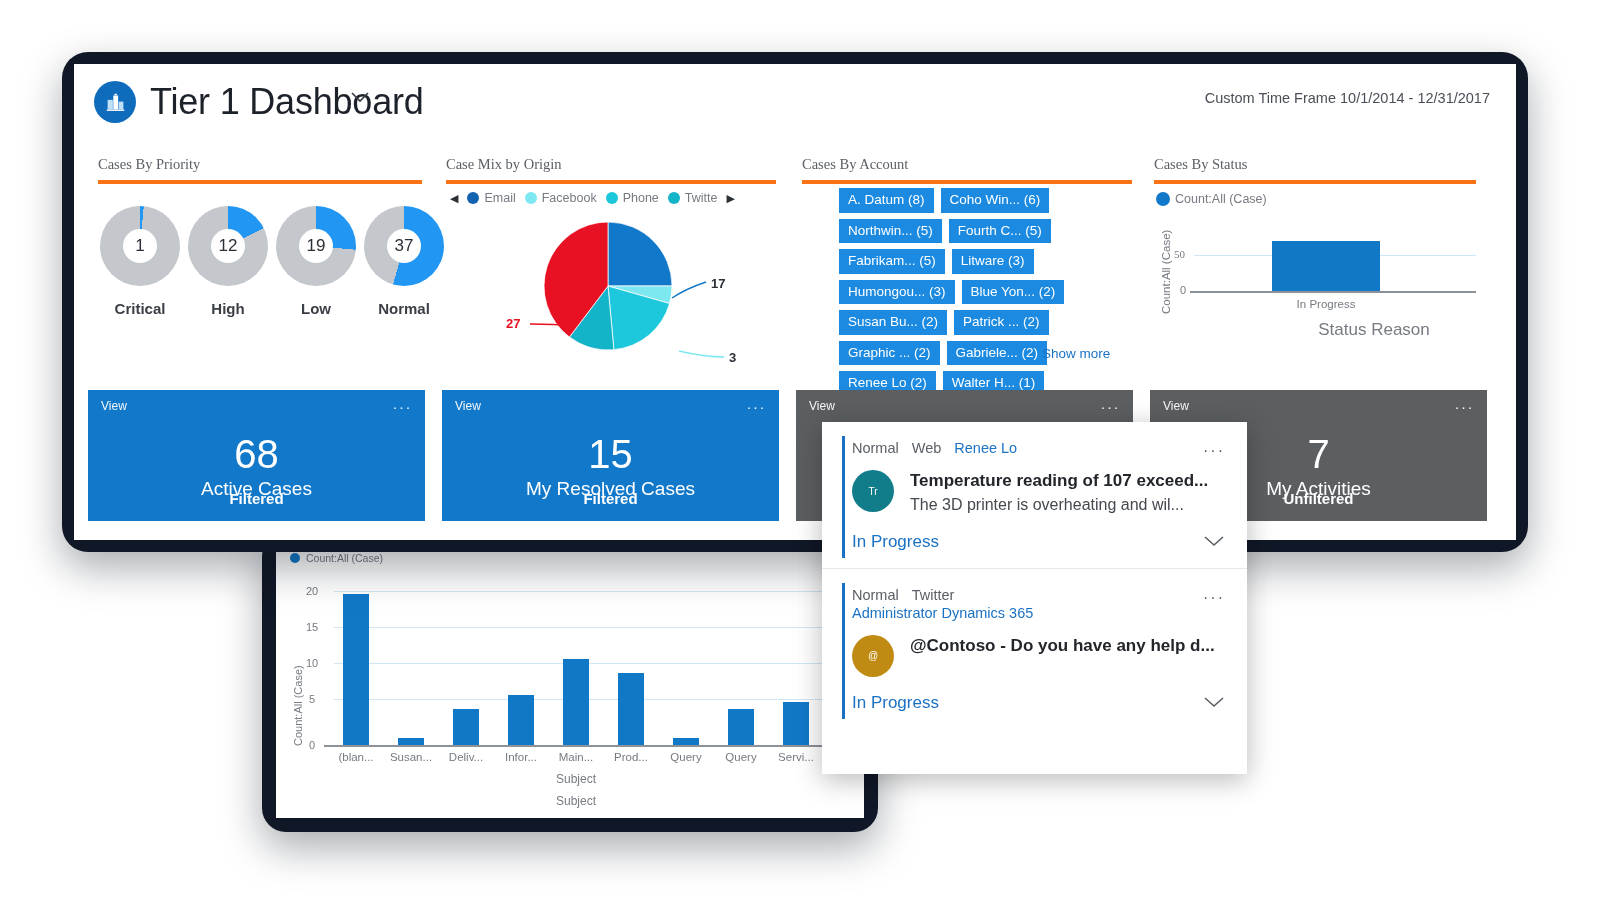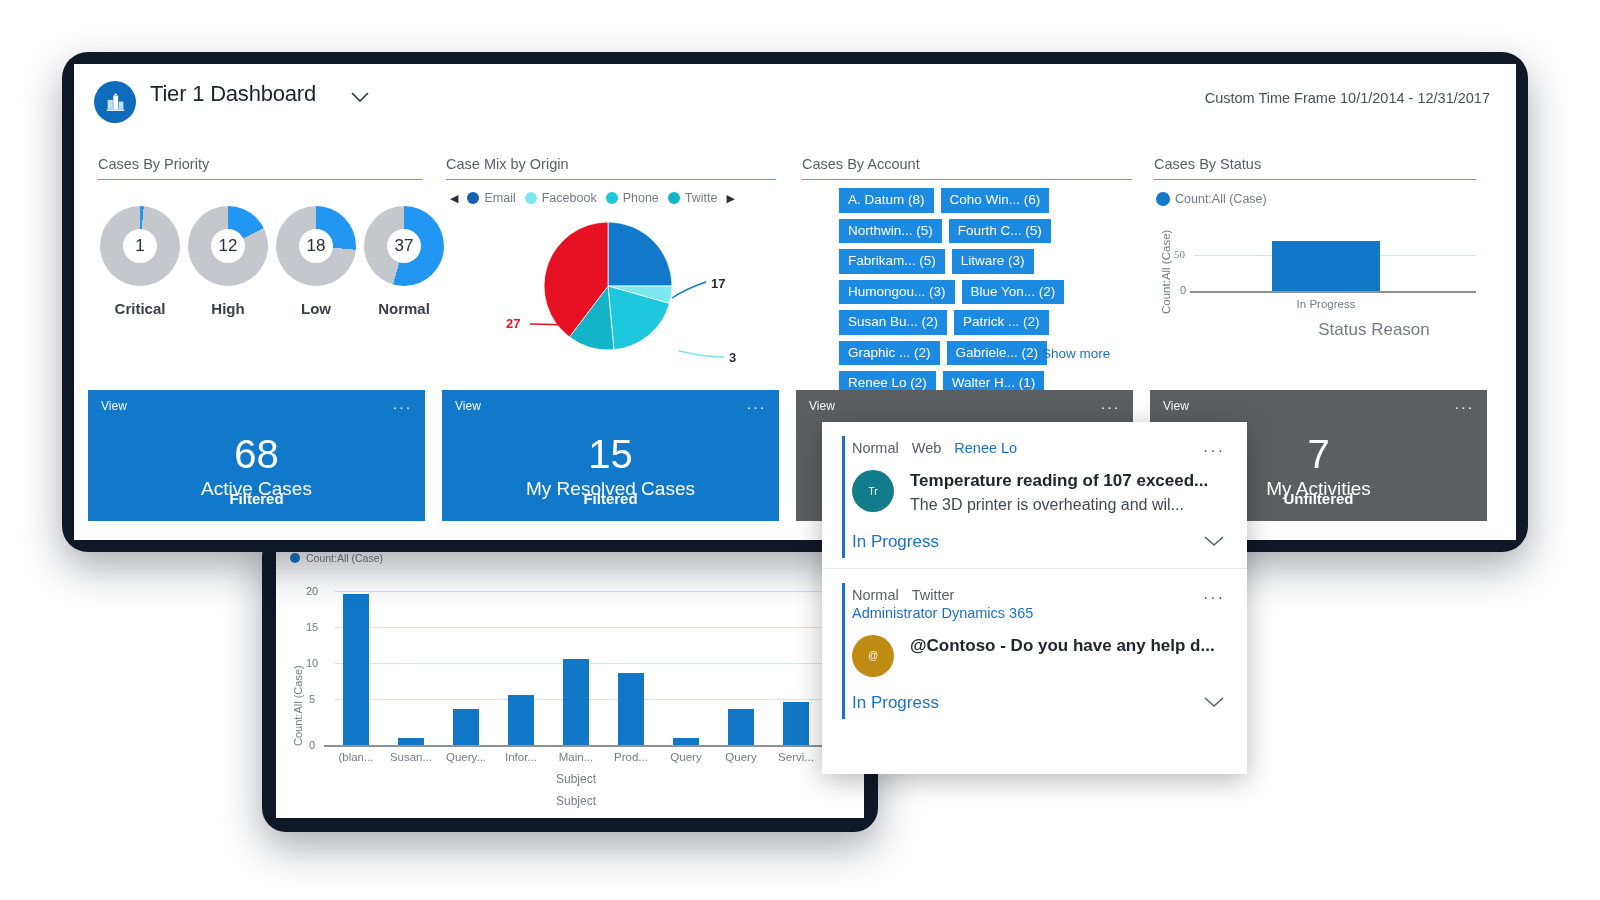--- a/index.html
+++ b/index.html
@@ -34,34 +34,34 @@
 
   
   .hdr { position:absolute; left:0; top:0; width:100%; height:78px; }
   .hdr-logo {
     position: absolute; left: 20px; top: 17px;
     width: 42px; height: 42px; border-radius: 50%;
     background: #0f6cbd; display:flex; align-items:center; justify-content:center;
   }
   .hdr-title {
     position:absolute; left: 76px; top: 17px;
-    font-size: 22px; color: #1d2129; font-weight: 400; letter-spacing: -0.2px;
+    font-size: 36px; color: #1d2129; font-weight: 400; letter-spacing: -0.2px;
   }
   .hdr-chev { position:absolute; left: 276px; top: 26px; }
   .hdr-timeframe {
     position:absolute; right: 26px; top: 26px;
     font-size: 14.5px; color: #4a4f57;
   }
 
   
   .sec { position: absolute; }
   .sec-title {
     font-size: 14.5px; color: #5b6066; padding-bottom: 7px;
   }
-  .sec-rule { border-bottom: 1px solid #f97316; }
+  .sec-rule { border-bottom: 4px solid #f97316; font-family: Liberation Serif, serif; }
 
   
   .donut-row { position:absolute; display:flex; gap: 8px; }
   .donut-cell { width: 80px; text-align:center; }
   .donut-wrap { position: relative; width: 80px; height: 80px; }
   .donut-hole {
     position:absolute; left:23px; top:23px; width:34px; height:34px;
     border-radius:50%; background:#fff;
     display:flex; align-items:center; justify-content:center;
     font-size: 17px; color:#2b3036;
@@ -166,21 +166,21 @@
     <div class="barblue" style="left:177px; top:163px; width:26px; height:36px;"></div>
     <div class="barblue" style="left:232px; top:149px; width:26px; height:50px;"></div>
     <div class="barblue" style="left:287px; top:113px; width:26px; height:86px;"></div>
     <div class="barblue" style="left:342px; top:127px; width:26px; height:72px;"></div>
     <div class="barblue" style="left:397px; top:192px; width:26px; height:7px;"></div>
     <div class="barblue" style="left:452px; top:163px; width:26px; height:36px;"></div>
     <div class="barblue" style="left:507px; top:156px; width:26px; height:43px;"></div>
 
     <div class="cat" style="left:55px;  top:205px; width:50px;">(blan...</div>
     <div class="cat" style="left:110px; top:205px; width:50px;">Susan...</div>
-    <div class="cat" style="left:165px; top:205px; width:50px;">Query...</div>
+    <div class="cat" style="left:165px; top:205px; width:50px;">Deliv...</div>
     <div class="cat" style="left:220px; top:205px; width:50px;">Infor...</div>
     <div class="cat" style="left:275px; top:205px; width:50px;">Main...</div>
     <div class="cat" style="left:330px; top:205px; width:50px;">Prod...</div>
     <div class="cat" style="left:385px; top:205px; width:50px;">Query</div>
     <div class="cat" style="left:440px; top:205px; width:50px;">Query</div>
     <div class="cat" style="left:495px; top:205px; width:50px;">Servi...</div>
 
     <div class="cat" style="left:245px; top:226px; width:110px; font-size:12px;">Subject</div>
     <div class="cat" style="left:245px; top:248px; width:110px; font-size:12px;">Subject</div>
   </div>
@@ -221,21 +221,21 @@
       <div class="donut-cell">
         <div class="donut-wrap">
           <div id="d1" style="width: 80px; height: 80px; border-radius: 50%; background: conic-gradient(rgb(33, 150, 243) 0deg, rgb(33, 150, 243) 63.36deg, rgb(196, 200, 204) 63.36deg, rgb(196, 200, 204) 360deg);"></div>
           <div class="donut-hole">12</div>
         </div>
         <div class="donut-label">High</div>
       </div>
       <div class="donut-cell">
         <div class="donut-wrap">
           <div id="d2" style="width: 80px; height: 80px; border-radius: 50%; background: conic-gradient(rgb(33, 150, 243) 0deg, rgb(33, 150, 243) 95.4deg, rgb(196, 200, 204) 95.4deg, rgb(196, 200, 204) 360deg);"></div>
-          <div class="donut-hole">18</div>
+          <div class="donut-hole">19</div>
         </div>
         <div class="donut-label">Low</div>
       </div>
       <div class="donut-cell">
         <div class="donut-wrap">
           <div id="d3" style="width: 80px; height: 80px; border-radius: 50%; background: conic-gradient(rgb(33, 150, 243) 0deg, rgb(33, 150, 243) 195.84deg, rgb(196, 200, 204) 195.84deg, rgb(196, 200, 204) 360deg);"></div>
           <div class="donut-hole">37</div>
         </div>
         <div class="donut-label">Normal</div>
       </div>

